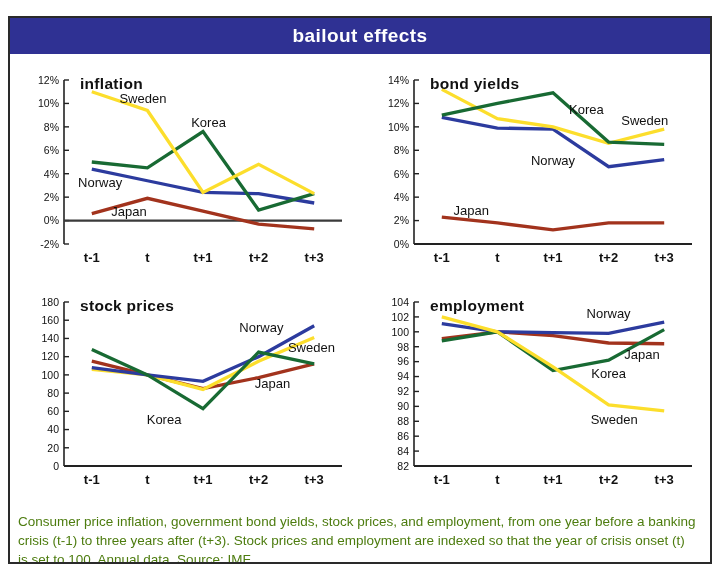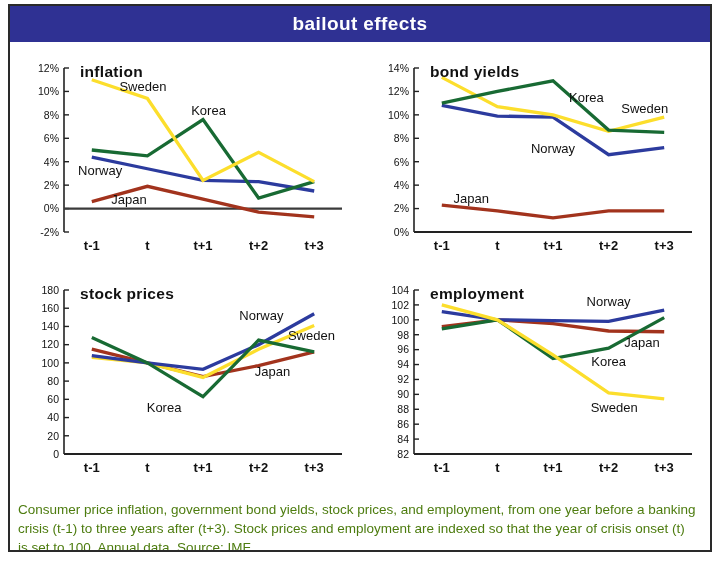--- a/index.html
+++ b/index.html
@@ -1,17 +1,17 @@
 <!DOCTYPE html>
 <html><head>
 <meta charset="utf-8">
 <style>
   html,body{margin:0;padding:0;background:#fff;}
   body{width:720px;height:564px;position:relative;font-family:"Liberation Sans",sans-serif;}
-  .frame{position:absolute;left:8px;top:4px;width:704px;height:548px;box-sizing:border-box;
+  .frame{position:absolute;left:8px;top:16px;width:704px;height:548px;box-sizing:border-box;
          border:2px solid #2a2a2a;background:#fff;overflow:hidden;}
   .titlebar{height:36px;background:#2F3193;display:flex;align-items:center;justify-content:center;}
   .titlebar span{color:#ffffff;font-weight:bold;font-size:19px;letter-spacing:.4px;}
   .charts{display:grid;grid-template-columns:350px 350px;grid-template-rows:200px 200px;
           row-gap:22px;padding:12px 0 0 4px;}
   figure.chartfig{margin:0;padding:0;}
   svg.chart{display:block;}
   svg text{fill:#111;}
   .ytick{font-size:10.5px;}
   .xtick{font-size:13px;font-weight:bold;}

